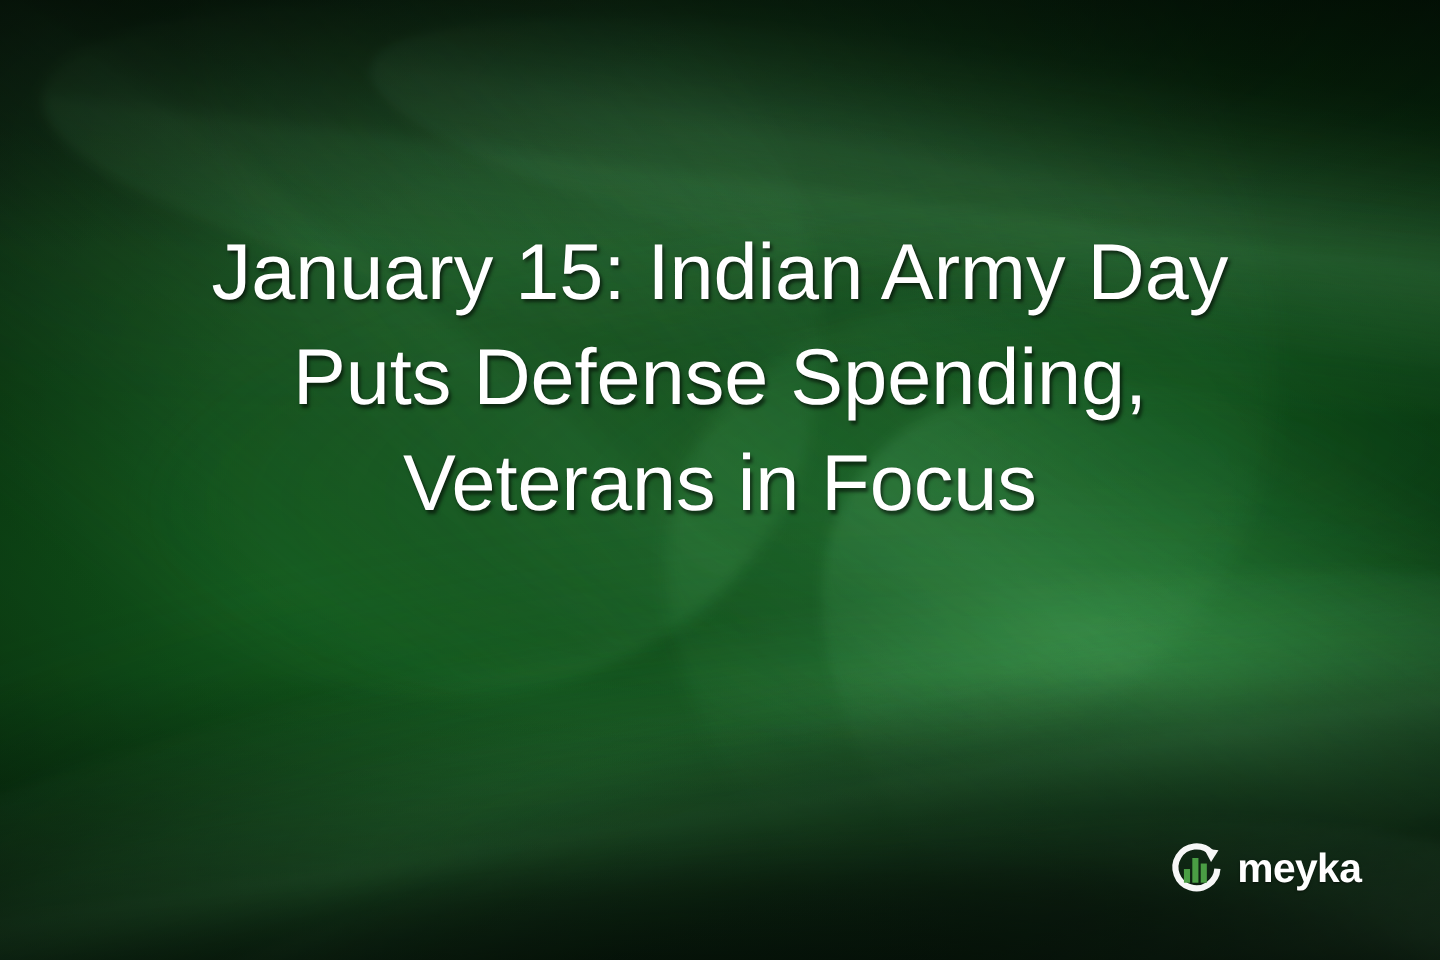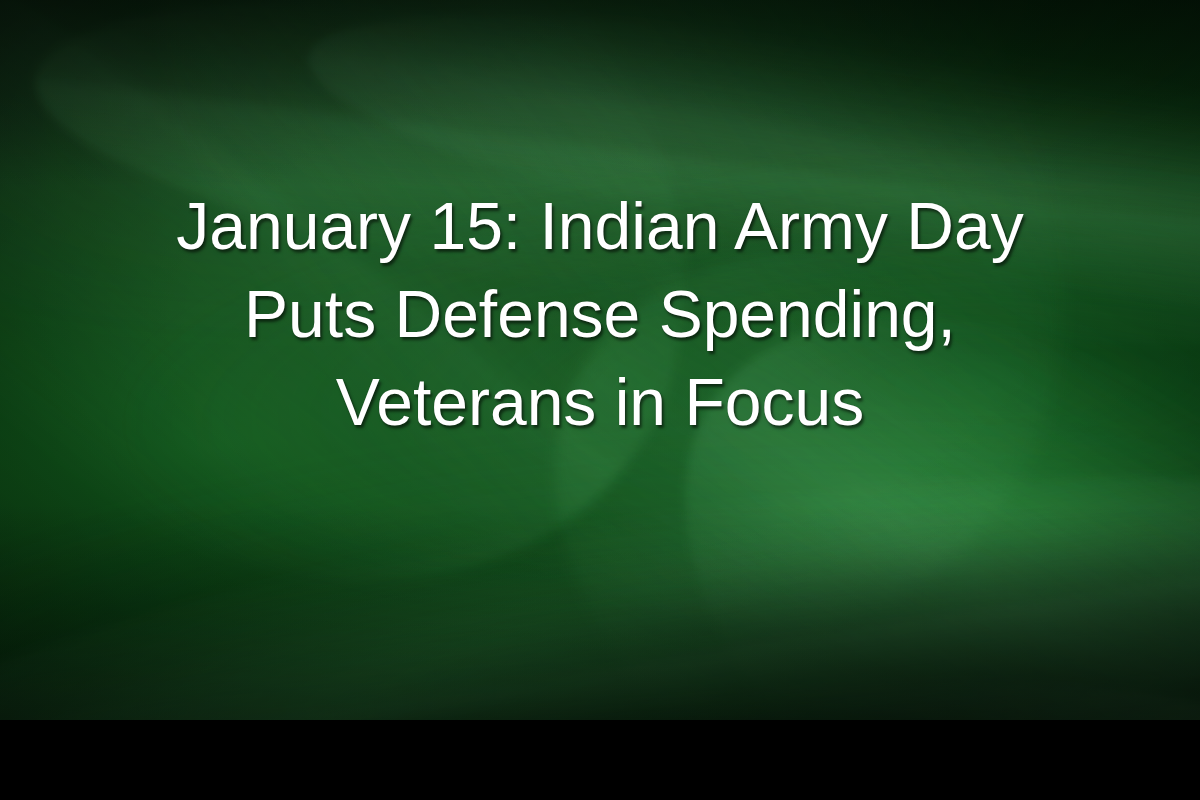--- a/index.html
+++ b/index.html
@@ -7,21 +7,21 @@
     padding: 0;
     background: #000;
   }
   body {
     font-family: "Liberation Sans", sans-serif;
   }
 
   #canvas {
     position: relative;
     width: 1200px;
-    height: 720px;
+    height: 800px;
     overflow: hidden;
     background: #0f172a;
   }
 
   
   .bg-base {
     position: absolute;
     inset: 0;
     background:
       radial-gradient(ellipse 90% 70% at 18% 62%, #12581c 0%, rgba(12,70,20,0.75) 34%, rgba(5,30,9,0.0) 72%),
@@ -216,14 +216,27 @@
   <div class="streak s14"></div>
 
   <div class="bg-vignette"></div>
 
   <div class="title-wrap">
     <h1 class="title">January 15: Indian Army Day
 Puts Defense Spending,
 Veterans in Focus</h1>
   </div>
 
+  <div class="logo">
+    <svg class="logo-mark" viewBox="0 0 50 50">
+
+      <path d="M37.5,11.5 A17.5,17.5 0 1 0 42.5,25" fill="none" stroke="#f7f7f7" stroke-width="5.2" stroke-linecap="butt"></path>
+
+      <path d="M31.2,8.0 L43.4,9.6 L37.2,19.4 Z" fill="#f7f7f7"></path>
+
+      <rect x="14.6" y="25.2" width="5.1" height="11.4" fill="#4a9e44"></rect>
+      <rect x="21.6" y="16.0" width="5.1" height="20.6" fill="#4a9e44"></rect>
+      <rect x="28.6" y="20.6" width="5.1" height="16.0" fill="#4a9e44"></rect>
+    </svg>
+    <span class="logo-word">meyka</span>
+  </div>
 
 </div>
 
 </body></html>

